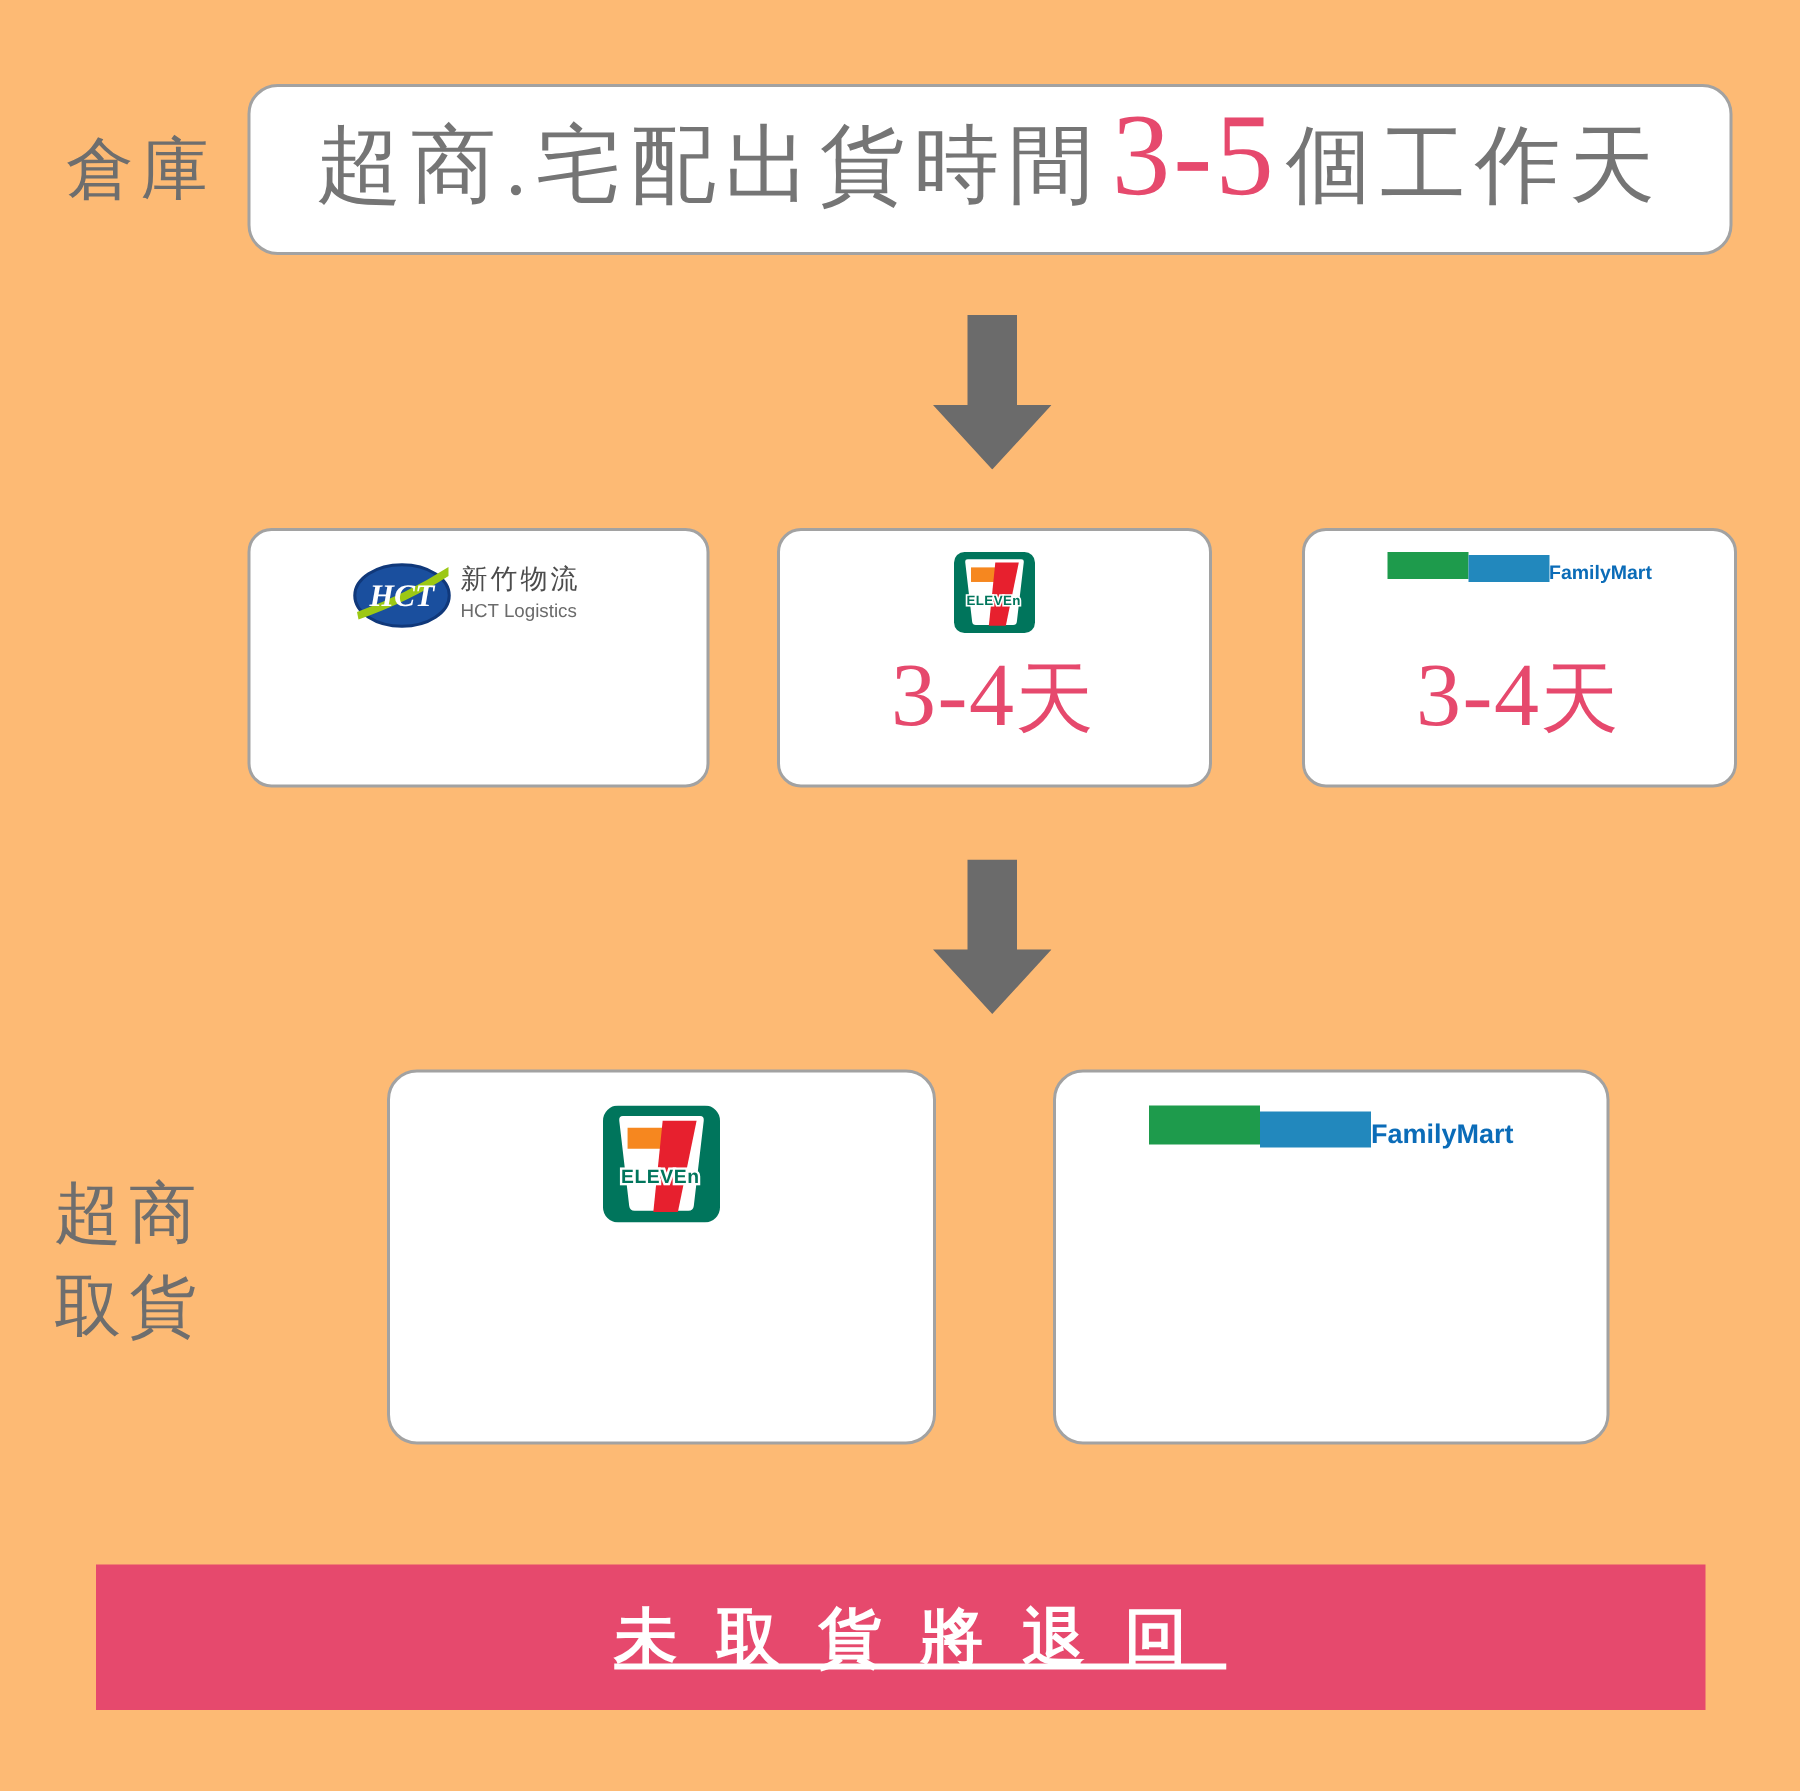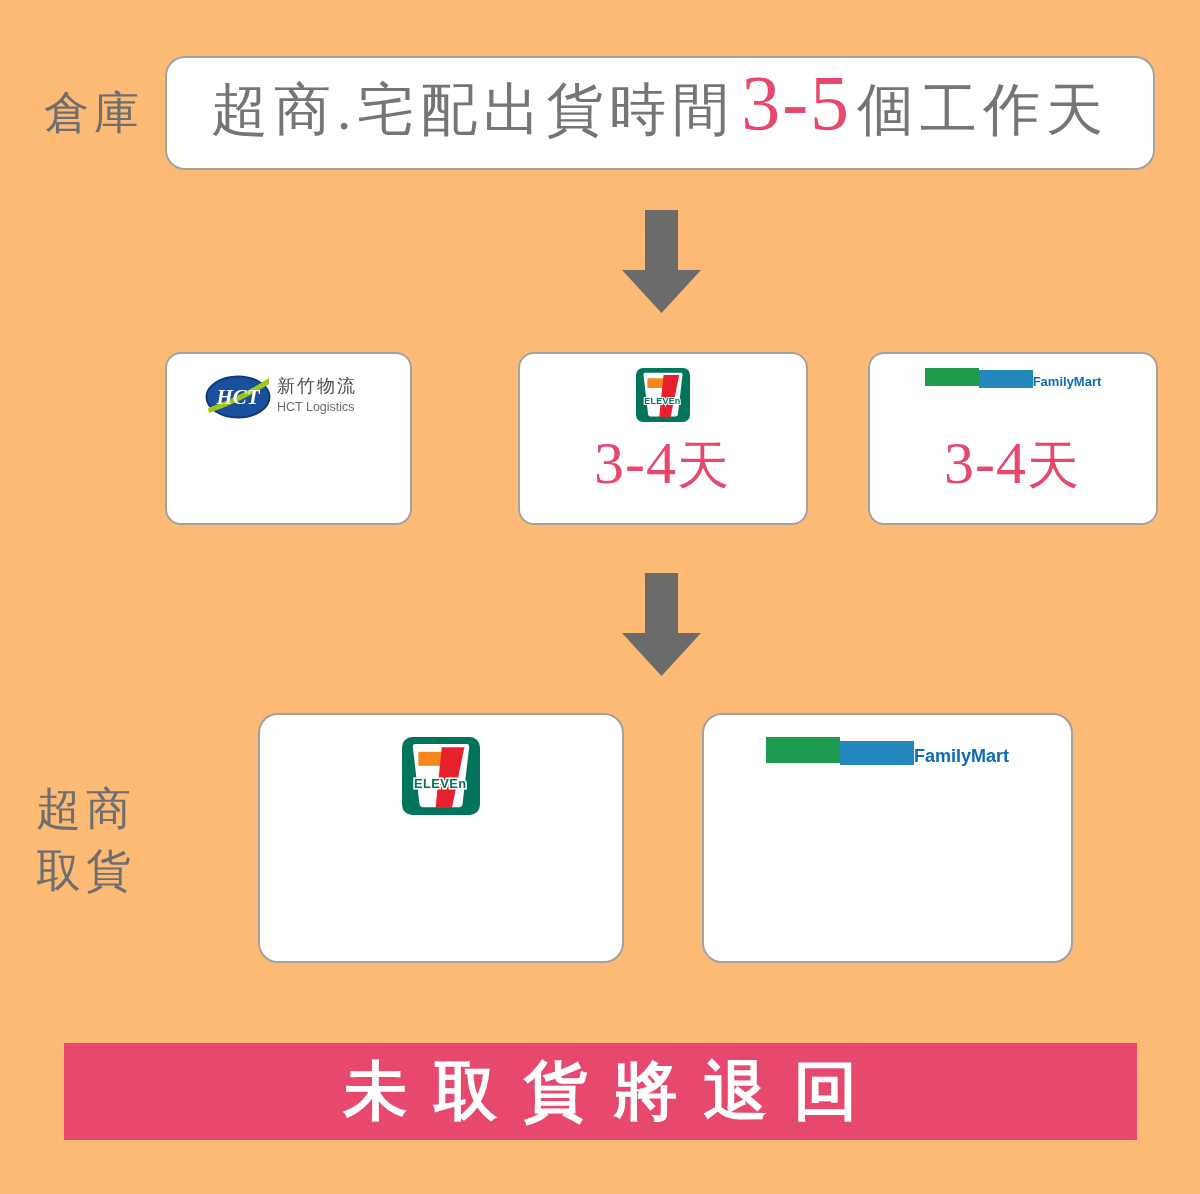--- a/index.html
+++ b/index.html
@@ -32,41 +32,41 @@
   .fm-bar.blue{background:#2288bd;}
   .fm-word{font-family:"Liberation Sans","DejaVu Sans",sans-serif;font-weight:bold;
     color:#0b6cb8;font-size:13px;margin-top:4px;letter-spacing:0px;}
   .fm-logo.big .fm-bar{width:74px;height:26px;}
   .fm-logo.big .fm-bar.green{margin-bottom:5px;}
   .fm-logo.big .fm-bar.blue{height:24px;}
   .fm-logo.big .fm-word{font-size:18px;margin-top:7px;}
   .banner{
     position:absolute;background:#e6496d;display:flex;align-items:center;justify-content:center;
   }
-  .banner-text{color:#ffffff;font-size:64px;letter-spacing:26px;padding-left:26px;font-weight:600;}
+  .banner-text{color:#ffffff;font-size:42px;letter-spacing:26px;padding-left:26px;font-weight:600;text-decoration:underline;}
 </style>
 </head>
 <body>
 
 <div class="canvas">
 
   <div class="side-label" style="left:44px;top:84px;">倉庫</div>
 
   <div class="box headline-box" style="left:165px;top:56px;width:990px;height:114px;">
     <span class="headline-text">超商.宅配出貨時間</span>
     <span class="headline-hl">3-5</span>
     <span class="headline-text">個工作天</span>
   </div>
 
   <svg class="arrow" style="left:622px;top:210px;" width="79" height="103" viewBox="0 0 79 103">
     <polygon points="23,0 56,0 56,60 79,60 39.5,103 0,60 23,60" fill="#6b6b6b"></polygon>
   </svg>
 
 
-  <div class="box card" style="left:165px;top:352px;width:247px;height:173px;">
+  <div class="box card" style="left:165px;top:352px;width:308px;height:173px;">
     <svg width="168" height="58" viewBox="0 0 168 58">
       <ellipse cx="33" cy="29" rx="31.5" ry="20.5" fill="#1a4f9e" stroke="#10387a" stroke-width="2"></ellipse>
       <path d="M3 40 Q 36 28 64 10 L64 16 Q 38 33 4 45 Z" fill="#9cc814"></path>
       <text x="33" y="36" text-anchor="middle" font-family="Liberation Serif, serif" font-style="italic" font-weight="bold" font-size="21" fill="#ffffff">HCT</text>
       <text x="72" y="24" font-family="Liberation Sans, sans-serif" font-size="18" fill="#4c4c4c" letter-spacing="2">新竹物流</text>
       <text x="72" y="43" font-family="Liberation Sans, sans-serif" font-size="12.5" fill="#6b6b6b">HCT Logistics</text>
     </svg>
   </div>
 
   <div class="box card" style="left:518px;top:352px;width:290px;height:173px;">

